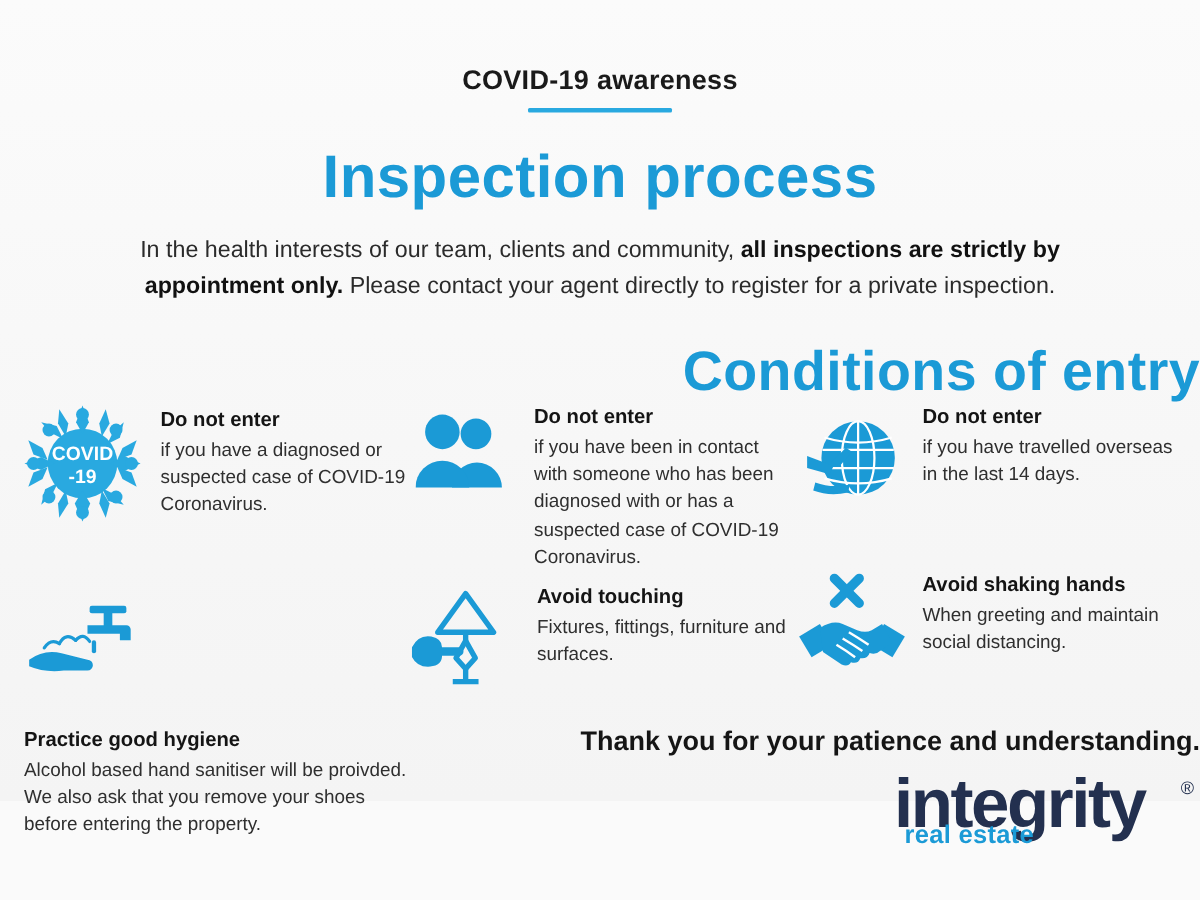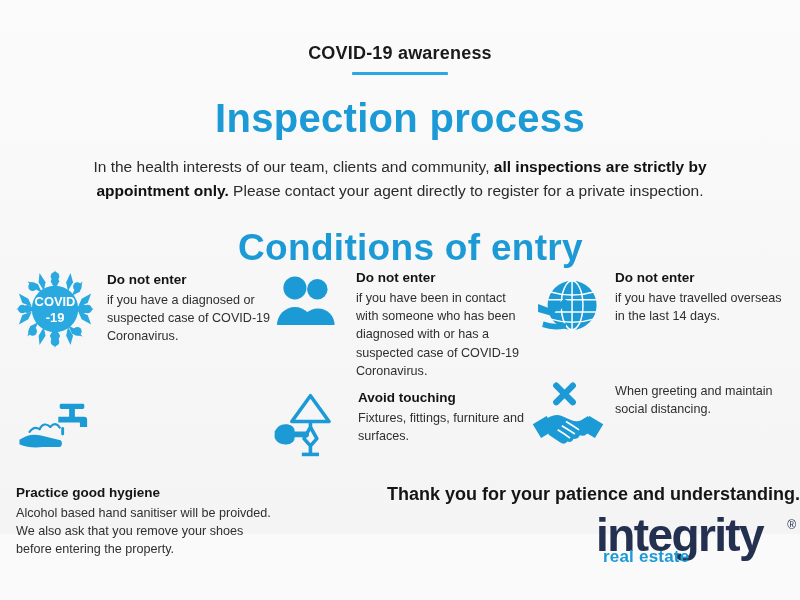--- a/index.html
+++ b/index.html
@@ -52,21 +52,21 @@
     width: 700px;
     margin: 16px auto 0 auto;
     text-align: center;
     font-size: 15.5px;
     line-height: 1.55;
     color: #2b2b2b;
   }
   .lede b { font-weight: bold; color:#111; }
 
   .h2 {
-    text-align: center;
+    text-align: right;
     font-size: 37px;
     font-weight: bold;
     color: #1b9ad6;
     margin-top: 26px;
     line-height: 1;
     letter-spacing: .3px;
     padding-left: 21px;
   }
 
   
@@ -314,20 +314,21 @@
             <path d="M4 62 l20 -12 12 20 -20 12 z"></path>
             <path d="M106 62 l-20 -12 -12 20 20 12 z"></path>
             <path d="M24 54 q12 -8 22 -4 l14 6 q8 3 14 0 l10 -6 10 18 -12 8 q-4 4 -10 2 q-2 6 -9 5 q-2 6 -9 4 q-3 5 -9 2 l-18 -12 z"></path>
             <path d="M40 70 q10 6 18 12" stroke="#ffffff" stroke-width="2.4" fill="none"></path>
             <path d="M46 64 q10 6 19 12" stroke="#ffffff" stroke-width="2.4" fill="none"></path>
             <path d="M52 58 q10 6 19 12" stroke="#ffffff" stroke-width="2.4" fill="none"></path>
           </g>
         </svg>
       </div>
       <div class="txt">
+        <div class="title">Avoid shaking hands</div>
         <div class="body">When greeting and maintain social distancing.</div>
       </div>
     </div>
 
   </div>
 
   <div class="thanks">Thank you for your patience and understanding.</div>
 
   <div class="logo">
     <div class="wordmark"><span>inte</span><span>g</span><span>rity</span></div>

